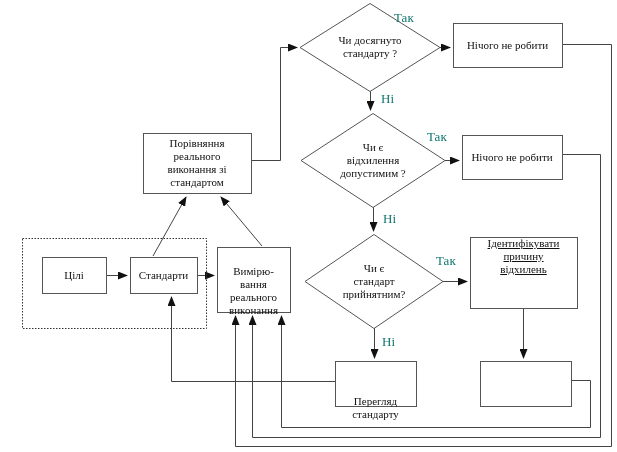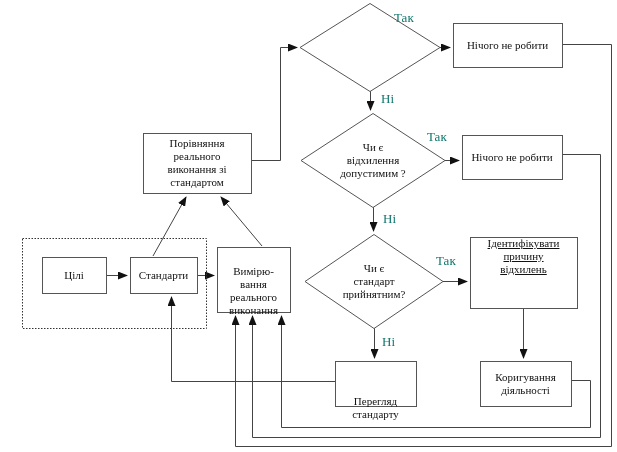--- a/index.html
+++ b/index.html
@@ -88,22 +88,22 @@
 реального
 виконання зі
 стандартом</div>
   <div class="node-label" style="left:453px;top:23px;width:109px;height:44px;">Нічого не робити</div>
   <div class="node-label" style="left:462px;top:135px;width:100px;height:44px;">Нічого не робити</div>
   <div class="node-label" style="left:470px;top:221px;width:107px;height:71px;text-decoration:underline;">Ідентифікувати
 причину
 відхилень</div>
   <div class="node-label" style="left:335px;top:361px;width:81px;height:45px;margin-top:24px;">Перегляд
 стандарту</div>
-  <div class="node-label" style="left:480px;top:361px;width:91px;height:45px;">Коригування
-діяльності</div>
+  <div class="node-label" style="left:310px;top:26px;width:120px;height:42px;">Чи досягнуто
+стандарту ?</div>
   <div class="node-label" style="left:313px;top:134px;width:120px;height:52px;">Чи є
 відхилення
 допустимим ?</div>
   <div class="node-label" style="left:314px;top:255px;width:120px;height:52px;">Чи є
 стандарт
 прийнятним?</div>
 
   <div class="edge-label" style="left:394px;top:11px;">Так</div>
   <div class="edge-label" style="left:381px;top:92px;">Ні</div>
   <div class="edge-label" style="left:427px;top:130px;">Так</div>

